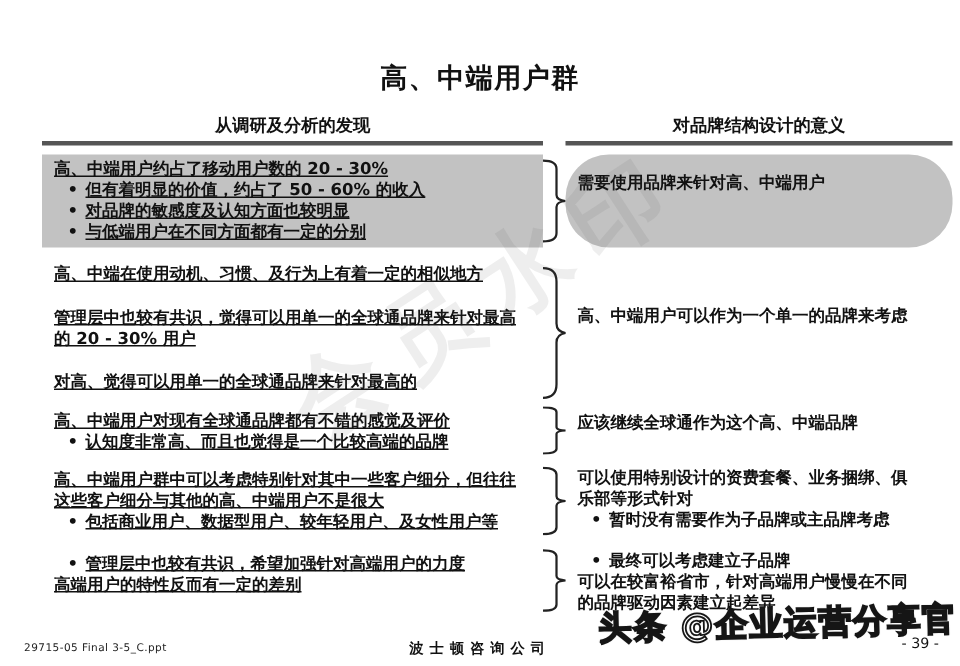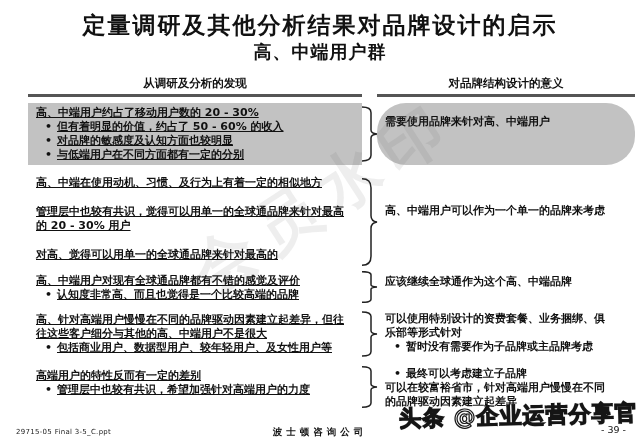--- a/index.html
+++ b/index.html
@@ -71,21 +71,20 @@
     color:#ffffff; -webkit-text-stroke:1.2px #151515;
     text-shadow:0 0 1px #333;
     transform:rotate(-1.5deg); white-space:nowrap;
   }
 </style>
 </head>
 <body>
 
 <div class="page">
 
-  <div class="title">定量调研及其他分析结果对品牌设计的启示</div>
   <div class="subtitle">高、中端用户群</div>
 
   <div class="colhead left">从调研及分析的发现</div>
   <div class="colhead right">对品牌结构设计的意义</div>
   <div class="rule left"></div>
   <div class="rule right"></div>
 
   <div class="wm-diagonal">会员水印</div>
 
   <div class="row hl" style="top:103px;height:62px;">
@@ -131,38 +130,38 @@
         <path d="M3,2 Q12,2 12,12 L12,43 Q12,49 18,50 Q12,51 12,57 L12,88 Q12,98 3,98" fill="none" stroke="#222" stroke-width="1.5" vector-effect="non-scaling-stroke"></path>
       </svg>
     </div>
     <div class="cell-right" style="padding-top:5px;">
       <div class="li">应该继续全球通作为这个高、中端品牌</div>
     </div>
   </div>
 
   <div class="row" style="top:309px;height:52px;">
     <div class="cell-left" style="padding-top:4px;">
-      <div class="li">高、针对高端用户慢慢在不同的品牌驱动因素建立起差异，但往往这些客户细分与其他的高、中端用户不是很大</div>
+      <div class="li">高、中端用户群中可以考虑特别针对其中一些客户细分，但往往这些客户细分与其他的高、中端用户不是很大</div>
       <div class="li bullet">包括商业用户、数据型用户、较年轻用户、及女性用户等</div>
     </div>
     <div class="brace" style="top:2px;height:46px;">
       <svg viewBox="0 0 20 100" preserveAspectRatio="none" aria-hidden="true">
         <path d="M3,2 Q12,2 12,12 L12,43 Q12,49 18,50 Q12,51 12,57 L12,88 Q12,98 3,98" fill="none" stroke="#222" stroke-width="1.5" vector-effect="non-scaling-stroke"></path>
       </svg>
     </div>
     <div class="cell-right" style="padding-top:3px;">
       <div class="li">可以使用特别设计的资费套餐、业务捆绑、俱乐部等形式针对</div>
       <div class="li bullet">暂时没有需要作为子品牌或主品牌考虑</div>
     </div>
   </div>
 
   <div class="row" style="top:363px;height:48px;">
     <div class="cell-left" style="padding-top:6px;">
+      <div class="li bullet">管理层中也较有共识，希望加强针对高端用户的力度</div>
       <div class="li">高端用户的特性反而有一定的差别</div>
-      <div class="li bullet">管理层中也较有共识，希望加强针对高端用户的力度</div>
     </div>
     <div class="brace" style="top:3px;height:42px;">
       <svg viewBox="0 0 20 100" preserveAspectRatio="none" aria-hidden="true">
         <path d="M3,2 Q12,2 12,12 L12,43 Q12,49 18,50 Q12,51 12,57 L12,88 Q12,98 3,98" fill="none" stroke="#222" stroke-width="1.5" vector-effect="non-scaling-stroke"></path>
       </svg>
     </div>
     <div class="cell-right" style="padding-top:4px;">
       <div class="li bullet">最终可以考虑建立子品牌</div>
       <div class="li">可以在较富裕省市，针对高端用户慢慢在不同的品牌驱动因素建立起差异</div>
     </div>

